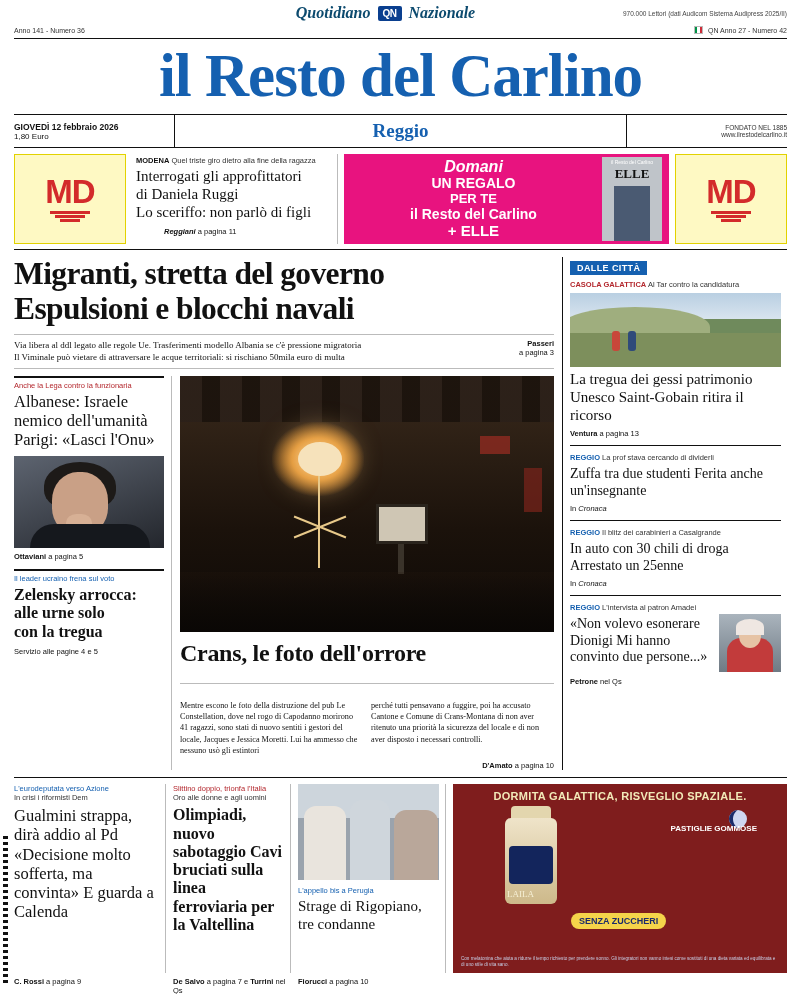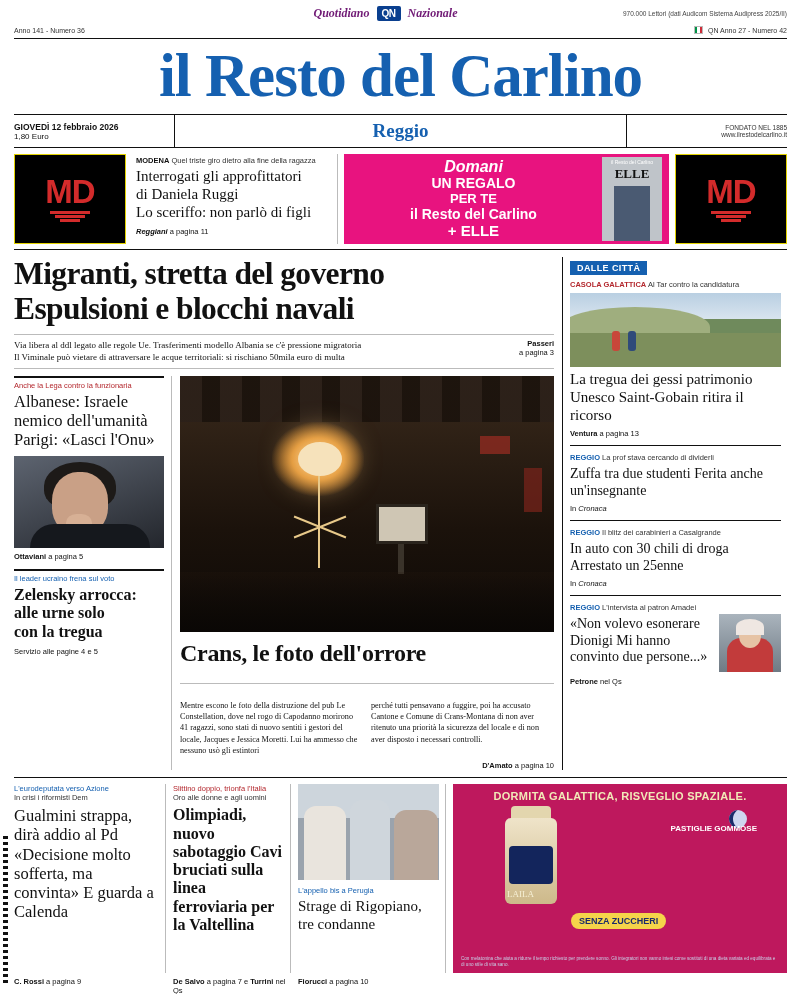--- a/index.html
+++ b/index.html
@@ -10,21 +10,21 @@
     font-family: "Liberation Serif", serif;
     color: #111;
     overflow: hidden;
   }
   .page { width:801px; height:994px; position:relative; padding: 0 14px; }
 
   
   .topstrip { display:flex; align-items:center; justify-content:space-between; height:22px; padding-top:4px; }
   .topstrip .left { width:200px; }
   .topstrip .center { flex:1; display:flex; align-items:center; justify-content:center; gap:7px; font-family:"Liberation Serif",serif; }
-  .qn-word { font-size:12px; font-style:italic; font-weight:bold; color:#701a75; }
+  .qn-word { font-size:16px; font-style:italic; font-weight:bold; color:#0c4a6e; }
   .qn-badge { background:#0a3f8f; color:#fff; font-family:"Liberation Sans",sans-serif; font-weight:bold; font-size:10px; padding:2px 5px; border-radius:2px; letter-spacing:-0.5px; }
   .topstrip .right { width:230px; text-align:right; font-size:6.5px; color:#444; font-family:"Liberation Sans",sans-serif; }
 
   .subline { display:flex; align-items:center; justify-content:space-between; font-size:7px; color:#333; font-family:"Liberation Sans",sans-serif; padding-top:4px; }
   .subline .rt { display:flex; align-items:center; gap:5px; }
   .flag { width:9px; height:8px; display:inline-block; background:linear-gradient(to right,#009246 0 33%,#fff 33% 66%,#ce2b37 66% 100%); border:0.4px solid #bbb; }
 
   .rule { height:1px; background:#111; margin-top:4px; }
 
   
@@ -37,36 +37,36 @@
 
   .dateline { display:flex; align-items:stretch; height:34px; border-top:1.5px solid #111; border-bottom:1.5px solid #111; margin-top:5px; }
   .dateline .dl-left { width:160px; display:flex; flex-direction:column; justify-content:center; font-family:"Liberation Sans",sans-serif; font-size:8px; }
   .dateline .dl-left b { font-size:8.5px; }
   .dateline .dl-center { flex:1; display:flex; align-items:center; justify-content:center; border-left:1px solid #111; border-right:1px solid #111; }
   .dateline .dl-center span { font-size:19px; color:#1560b0; font-weight:bold; font-family:"Liberation Serif",serif; }
   .dateline .dl-right { width:160px; display:flex; flex-direction:column; justify-content:center; align-items:flex-end; font-family:"Liberation Sans",sans-serif; font-size:6.5px; color:#333; text-align:right; }
 
   
   .promorow { display:flex; gap:6px; height:96px; margin-top:6px; border-bottom:1px solid #111; padding-bottom:5px; }
-  .md-box { width:112px; background:#000000; display:flex; align-items:center; justify-content:center; border:1px solid #e2d200;}
+  .md-box { width:112px; background:#fef9c3; display:flex; align-items:center; justify-content:center; border:1px solid #e2d200;}
   .md-inner { text-align:center; }
   .md-inner .md { font-family:"Liberation Sans",sans-serif; font-weight:bold; font-size:33px; color:#d32b2b; letter-spacing:-1px; line-height:1; }
   .md-inner .bars { margin-top:3px; }
   .md-inner .bars i { display:block; height:2.5px; background:#d32b2b; margin:1.5px auto; }
   .md-inner .bars i:nth-child(1){ width:40px;}
   .md-inner .bars i:nth-child(2){ width:30px;}
   .md-inner .bars i:nth-child(3){ width:20px;}
 
   .promo-text { width:206px; padding:2px 6px 0 4px; border-right:1px solid #bbb; }
   .promo-text .kick { font-family:"Liberation Sans",sans-serif; font-size:7.5px; }
   .promo-text .kick b { color:#111; }
   .promo-text .kick span { color:#333; }
   .promo-text h3 { margin:3px 0 0; font-size:15px; font-weight:normal; line-height:1.18; }
   .promo-text .byline { margin-top:6px; font-family:"Liberation Sans",sans-serif; font-size:7.5px; }
-  .promo-text .byline b { font-style:italic; }
+  .promo-text .byline b { font-style:italic;margin-left:28px; }
 
   .promo-ad { flex:1; background:#e8137f; display:flex; align-items:center; padding:5px 7px; gap:6px; }
   .promo-ad .pa-text { flex:1; color:#fff; font-family:"Liberation Sans",sans-serif; text-align:center; line-height:1.12; }
   .promo-ad .pa1 { font-size:16px; font-weight:bold; font-style:italic; }
   .promo-ad .pa2 { font-size:14px; font-weight:bold; }
   .promo-ad .pa3 { font-size:13px; font-weight:bold; color:#fff; }
   .promo-ad .pa4 { font-size:15px; font-weight:bold; margin-top:1px; }
   .promo-ad .pa-cover { width:60px; height:84px; background:#bfc4c9; position:relative; overflow:hidden; }
   .promo-ad .pa-cover .cv-top { position:absolute; top:2px; left:0; right:0; text-align:center; font-size:5px; color:#fff; font-family:"Liberation Sans",sans-serif;}
   .promo-ad .pa-cover .cv-elle { position:absolute; top:9px; left:0; right:0; text-align:center; font-size:13px; font-weight:bold; color:#111; font-family:"Liberation Serif",serif;}
@@ -160,21 +160,21 @@
 
   .b3 { width:148px; border-right:1px solid #bbb; padding-right:6px; }
   .b3 .ph { width:100%; height:96px; background:#9aa3ad; position:relative; overflow:hidden; }
   .b3 .ph .w1 { position:absolute; left:6px; bottom:0; width:42px; height:74px; background:#e9e4dd; border-radius:12px 12px 0 0;}
   .b3 .ph .w2 { position:absolute; left:52px; bottom:0; width:40px; height:80px; background:#cfd6dc; border-radius:12px 12px 0 0;}
   .b3 .ph .w3 { position:absolute; left:96px; bottom:0; width:44px; height:70px; background:#b9a79a; border-radius:12px 12px 0 0;}
   .b3 .ph .sky2 { position:absolute; top:0; left:0; right:0; height:34px; background:#cdd5dc; }
   .b3 .k { font-family:"Liberation Sans",sans-serif; font-size:7.5px; color:#1560b0; margin-top:6px; }
   .b3 h3 { margin:3px 0 0; font-size:15px; line-height:1.16; font-weight:normal; }
 
-  .b4 { flex:1; background:#be185d; position:relative; overflow:hidden; color:#fff; }
+  .b4 { flex:1; background:#7f1d1d; position:relative; overflow:hidden; color:#fff; }
   .b4 .head { text-align:center; font-family:"Liberation Sans",sans-serif; font-weight:bold; font-size:11px; letter-spacing:0.3px; padding:6px 0 2px; color:#f2e9b8; }
   .b4 .jar { position:absolute; left:52px; top:34px; width:52px; height:86px; background:linear-gradient(#efe4c9,#cdb98a); border-radius:6px; }
   .b4 .jarcap { position:absolute; left:58px; top:22px; width:40px; height:16px; background:#e3d6ae; border-radius:4px; }
   .b4 .jarlbl { position:absolute; left:56px; top:62px; width:44px; height:38px; background:#13255c; border-radius:4px; }
   .b4 .pills { position:absolute; right:30px; top:40px; font-family:"Liberation Sans",sans-serif; font-size:8px; font-weight:bold; color:#fff; text-align:left; line-height:1.25;}
   .b4 .badge { position:absolute; left:118px; bottom:44px; background:#f5d44a; color:#1b2b6b; font-family:"Liberation Sans",sans-serif; font-weight:bold; font-size:9px; padding:3px 8px; border-radius:10px;}
   .b4 .brand { position:absolute; left:54px; bottom:74px; font-family:"Liberation Serif",serif; font-size:9px; color:#f6efd4;}
   .b4 .legal { position:absolute; left:8px; right:8px; bottom:5px; font-family:"Liberation Sans",sans-serif; font-size:4.6px; color:#c8d0e8; line-height:1.3;}
   .b4 .moon { position:absolute; right:40px; top:26px; width:18px; height:18px; border-radius:50%; background:#cfd6f0; box-shadow:6px 0 0 -2px #1b2b6b inset; }
 

